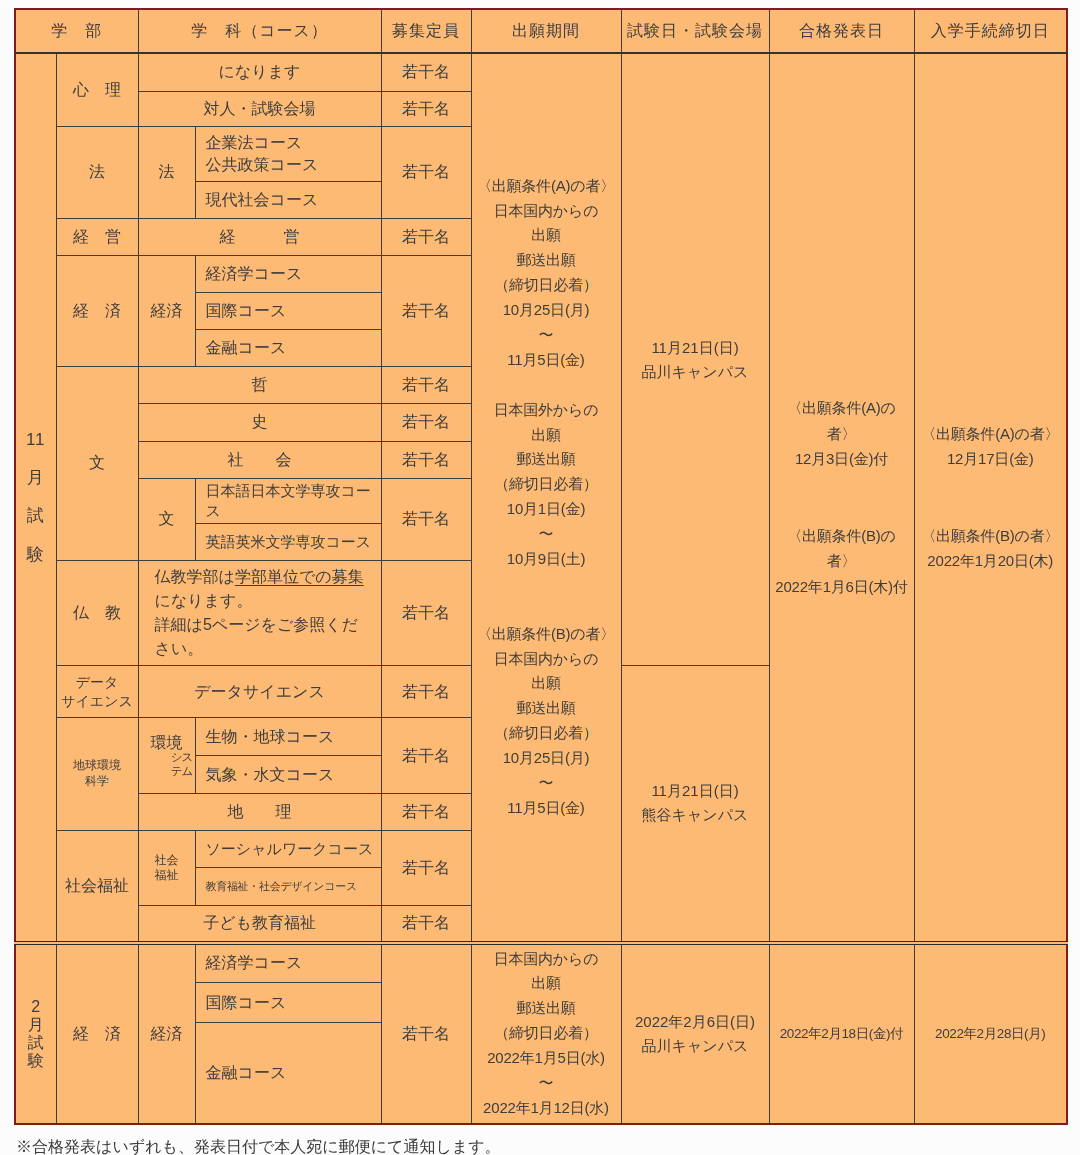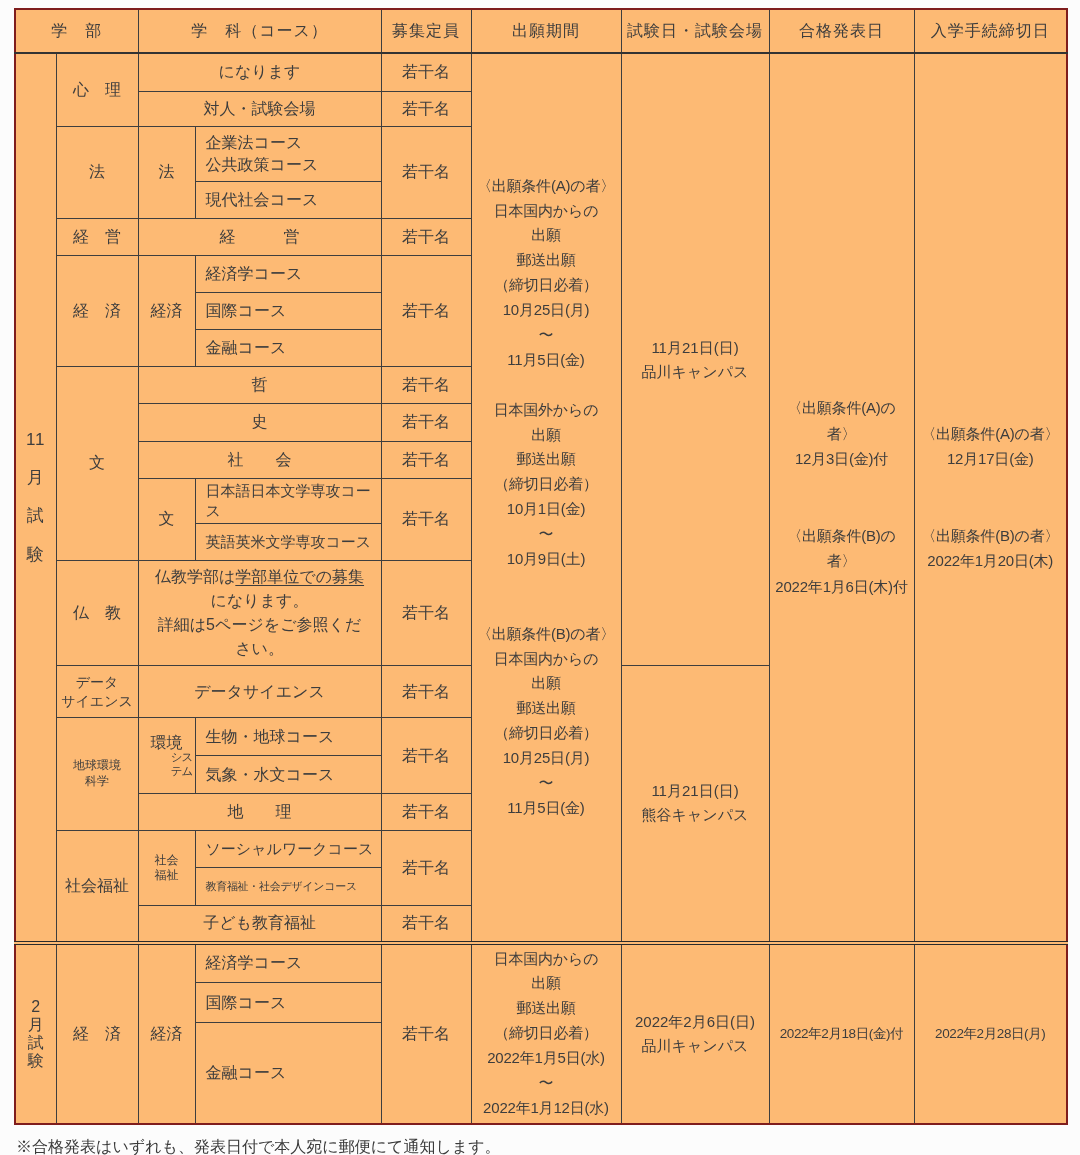--- a/index.html
+++ b/index.html
@@ -37,21 +37,21 @@
   .left{text-align:left;padding-left:10px;}
   .vlabel-nov{font-size:17px;line-height:2.25;letter-spacing:1px;}
   .vlabel-feb{font-size:16px;line-height:1.12;}
   .fac2{font-size:14px;line-height:1.3;}
   .mid{font-size:15px;}
   .condensed{font-size:11px;letter-spacing:-0.3px;}
   .dates{font-size:15px;line-height:1.66;letter-spacing:-0.2px;}
   .dates2{font-size:15px;line-height:1.7;letter-spacing:-0.2px;}
   .exam{font-size:15px;line-height:1.6;}
   .one-date{font-size:13.5px;letter-spacing:-0.4px;}
-  .note-cell{text-align:center;padding:4px 16px;font-size:16px;line-height:1.5;}
+  .note-cell{text-align:left;padding:4px 16px;font-size:16px;line-height:1.5;}
   .note-cell u{text-underline-offset:3px;text-decoration-thickness:1px;}
   .env-sub{line-height:1.2;padding:0;}
   .env-sub .l2{display:block;font-size:11.5px;letter-spacing:-1px;margin-top:-1px;margin-left:30px;}
   .soc-sub{font-size:12px;line-height:1.25;margin-left:8px;}
   tr.split td{border-top:4px double #2b2b2b;}
   .footnotes{margin:9px 0 0 16px;font-size:16px;line-height:1.65;color:#3a3a3a;}
 </style>
 </head>
 <body>
 

